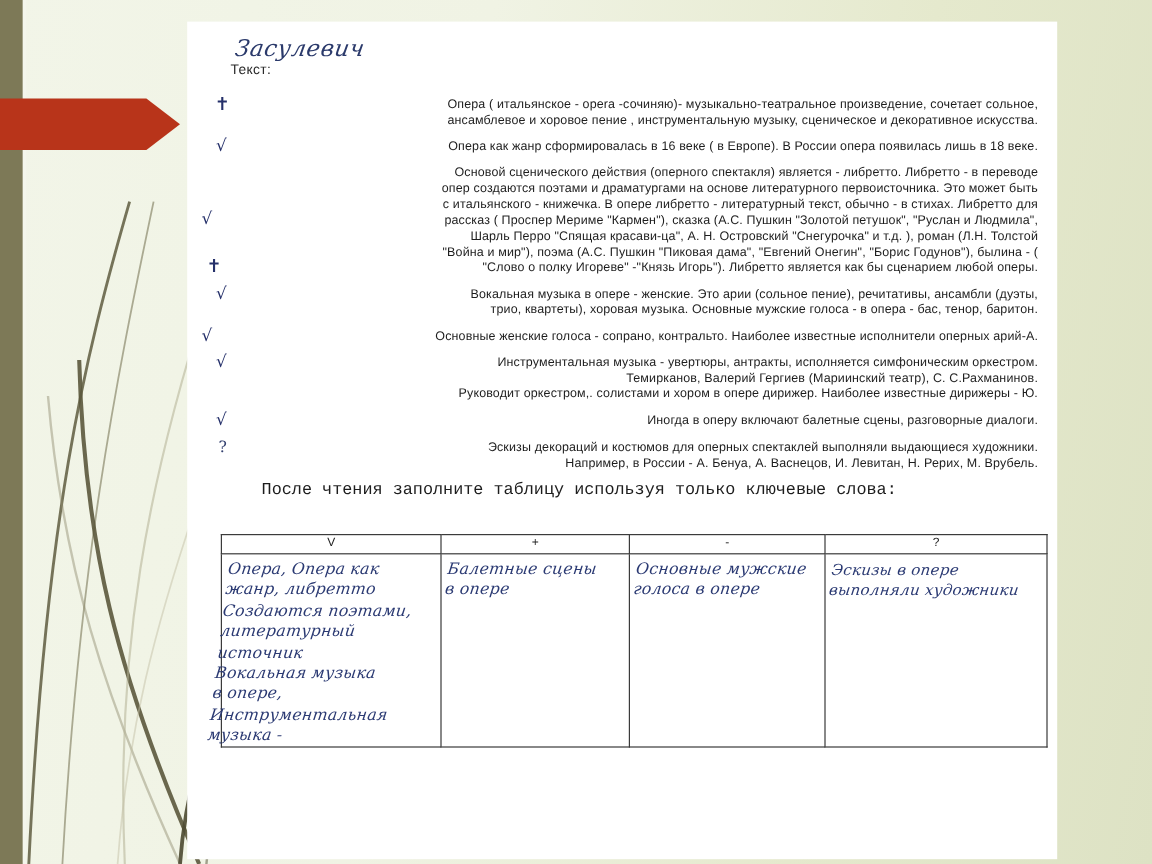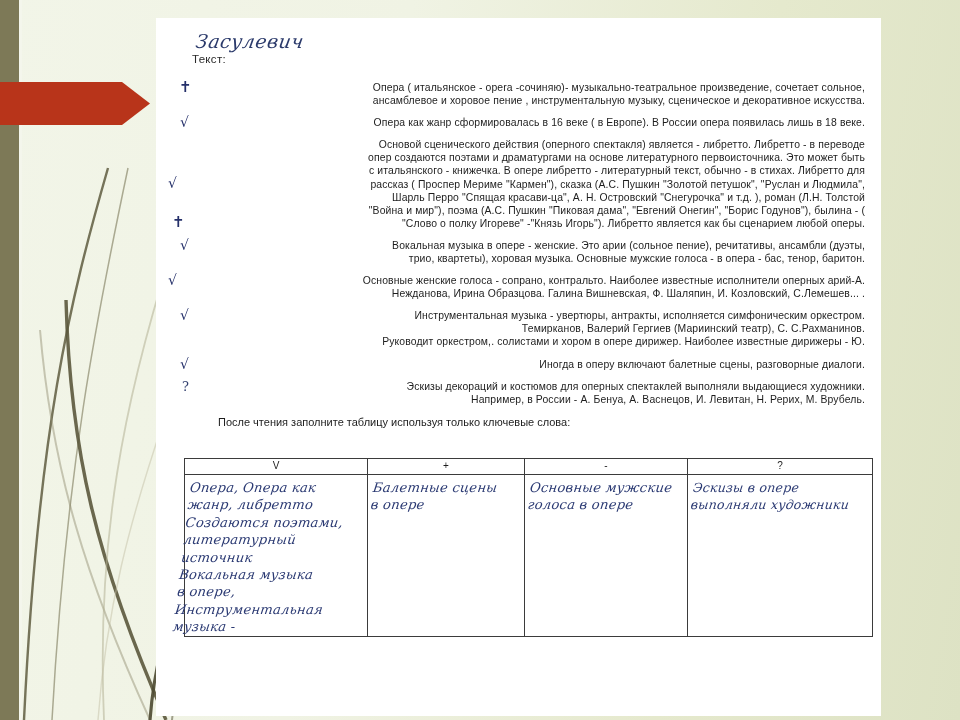--- a/index.html
+++ b/index.html
@@ -85,24 +85,25 @@
     font-family: "DejaVu Serif", serif;
     color: #25306a;
     font-size: 14px;
     line-height: 13px;
   }
   .mark.m-cross { font-size: 15px; left: 5px; }
   .mark.m-q { font-size: 13px; left: 8px; color: #33406f; }
   .mark.outer { left: -6px; }
   .mark.outer2 { left: -2px; }
   .instruction {
-    font-size: 11px;
+    font-size: 14px;
     line-height: 13.1px;
     color: #1d1d1d;
     margin: 10px 0 0 44px;
+    font-family: Liberation Mono, monospace;
   }
   
   .tbl-wrap { margin-top: 29px; padding: 0 8px 0 10px; }
   table.keytable {
     width: 688px;
     border-collapse: collapse;
     table-layout: fixed;
   }
   table.keytable td, table.keytable th {
     border: 1px solid #3b3b3b;
@@ -191,21 +192,20 @@
 
       <div class="para">
         <span class="mark">√</span>
         <p>Вокальная музыка в опере - женские. Это арии (сольное пение), речитативы, ансамбли (дуэты,</p>
         <p>трио, квартеты), хоровая музыка. Основные мужские голоса - в опера - бас, тенор, баритон.</p>
       </div>
 
       <div class="para">
         <span class="mark outer">√</span>
         <p>Основные женские голоса - сопрано, контральто. Наиболее известные исполнители оперных арий-А.</p>
-        <p>Нежданова, Ирина Образцова. Галина Вишневская, Ф. Шаляпин, И. Козловский, С.Лемешев... .</p>
       </div>
 
       <div class="para">
         <span class="mark">√</span>
         <p>Инструментальная музыка - увертюры, антракты, исполняется симфоническим оркестром.</p>
         <p>Темирканов, Валерий Гергиев (Мариинский театр), С. С.Рахманинов.</p>
         <p>Руководит оркестром,. солистами и хором в опере дирижер. Наиболее известные дирижеры - Ю.</p>
       </div>
 
       <div class="para">

